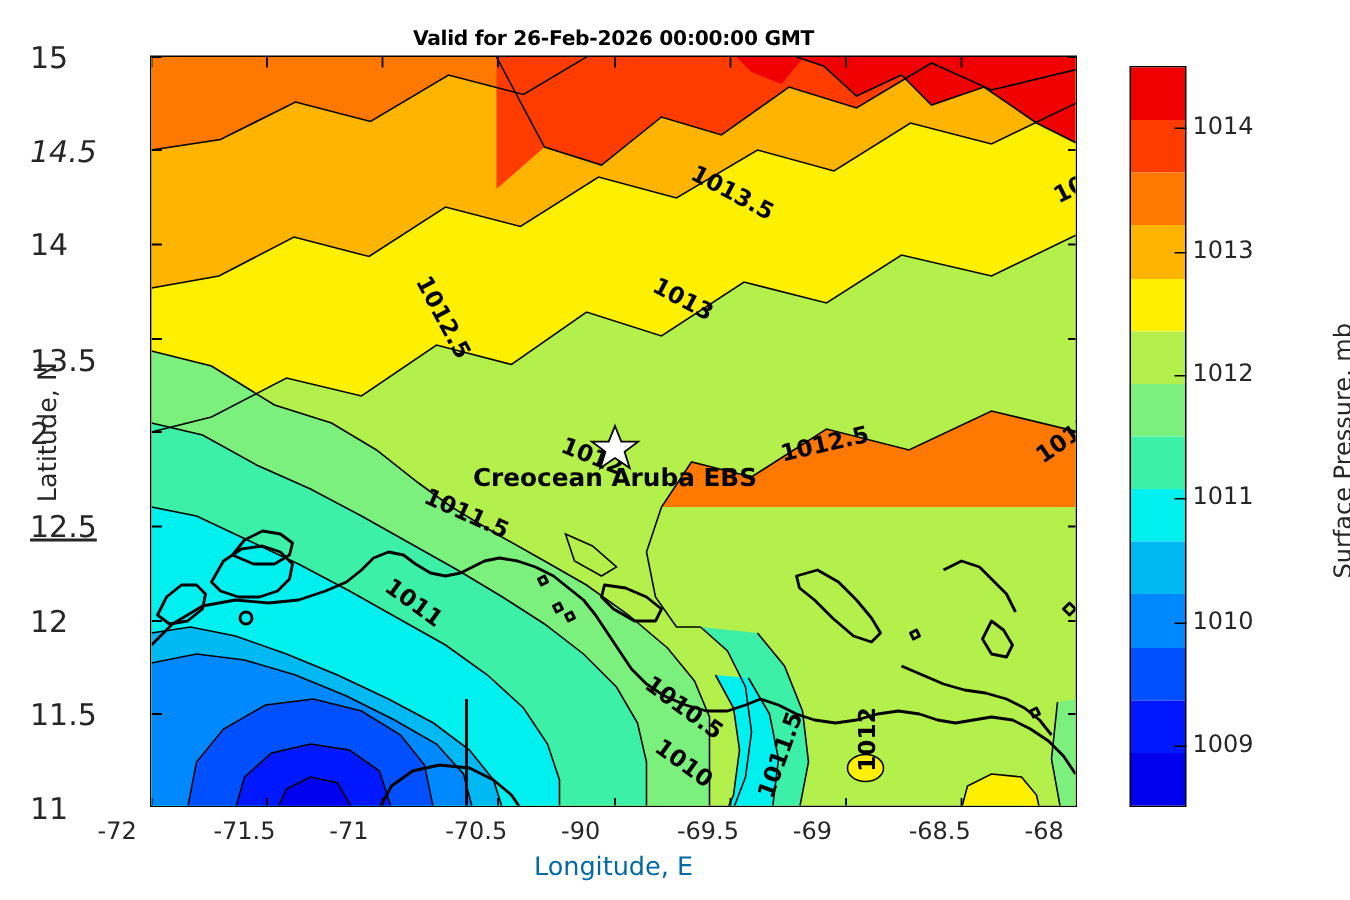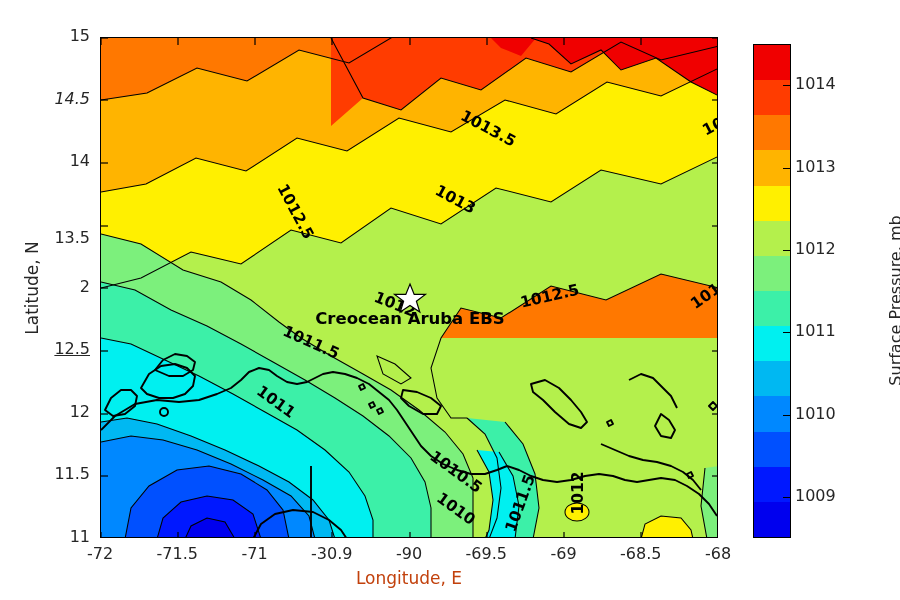--- a/index.html
+++ b/index.html
@@ -9,26 +9,26 @@
 
   .title{position:absolute;left:100px;top:18px;width:618px;text-align:center;
          font-size:13.5px;font-weight:bold;color:#000;letter-spacing:-0.2px;}
 
   
   #plot{position:absolute;left:100px;top:37px;width:618px;height:501px;
         border:1.3px solid #000;box-sizing:border-box;overflow:hidden;background:#fff;}
   #plotsvg{position:absolute;left:0;top:0;}
 
   
-  .xtick{position:absolute;font-size:16px;color:#262626;text-align:center;
+  .xtick{position:absolute;font-size:16px;color:#262626;text-align:left;
          width:70px;transform:translateX(-35px);}
-  .ytick{position:absolute;font-size:16px;color:#262626;text-align:right;
+  .ytick{position:absolute;font-size:20px;color:#262626;
          width:70px;transform:translateY(-11px);}
   .xlabel{position:absolute;left:100px;top:568px;width:618px;text-align:center;
-          font-size:17px;color:#c2410c;}
+          font-size:17px;color:#0369a1;}
   .ylabel{position:absolute;font-size:17px;color:#262626;
           left:-48px;top:278px;width:160px;text-align:center;
           transform:rotate(-90deg);transform-origin:50% 50%;}
 
   
   #cbar{position:absolute;left:753px;top:44px;width:38px;height:494px;
         border:1.3px solid #000;box-sizing:border-box;}
   .cband{width:100%;}
   .cbtick{position:absolute;left:795px;font-size:16px;color:#262626;
           transform:translateY(-11px);white-space:nowrap;}
@@ -41,20 +41,21 @@
   .stationtext{font-size:16.5px;font-weight:bold;fill:#000;
                font-family:"DejaVu Sans","Liberation Sans",sans-serif;}
   .clabel{font-size:15.5px;font-weight:bold;fill:#000;
           font-family:"DejaVu Sans","Liberation Sans",sans-serif;}
 </style>
 </head>
 <body>
 
 <div id="root">
 
+  <div class="title">Valid for 26-Feb-2026 00:00:00 GMT</div>
 
   <div id="plot">
     <svg id="plotsvg" width="618" height="501" viewBox="0 0 618 501">
       <defs>
         <clipPath id="frame">
             <rect x="0" y="0" width="618" height="501"></rect>
           </clipPath>
       </defs>
 
       <g clip-path="url(#frame)">
@@ -244,21 +245,21 @@
             <line x1="618" y1="438" x2="611" y2="438"></line>
         </g>
       </g>
     </svg>
   </div>
 
   <div id="xticks">
       <div class="xtick" style="left: 100px; top: 544px;">-72</div>
       <div class="xtick" style="left: 177.25px; top: 544px;">-71.5</div>
       <div class="xtick" style="left: 254.5px; top: 544px;">-71</div>
-      <div class="xtick" style="left: 331.75px; top: 544px;">-30.9</div>
+      <div class="xtick" style="left: 331.75px; top: 544px;">-70.5</div>
       <div class="xtick" style="left: 409px; top: 544px;">-90</div>
       <div class="xtick" style="left: 486.25px; top: 544px;">-69.5</div>
       <div class="xtick" style="left: 563.5px; top: 544px;">-69</div>
       <div class="xtick" style="left: 640.75px; top: 544px;">-68.5</div>
       <div class="xtick" style="left: 718px; top: 544px;">-68</div>
     </div>
   <div id="yticks">
       <div class="ytick" style="left: 20px; top: 37px;">15</div>
       <div class="ytick" style="left: 20px; top: 99.625px; font-style: italic;">14.5</div>
       <div class="ytick" style="left: 20px; top: 162.25px;">14</div>

